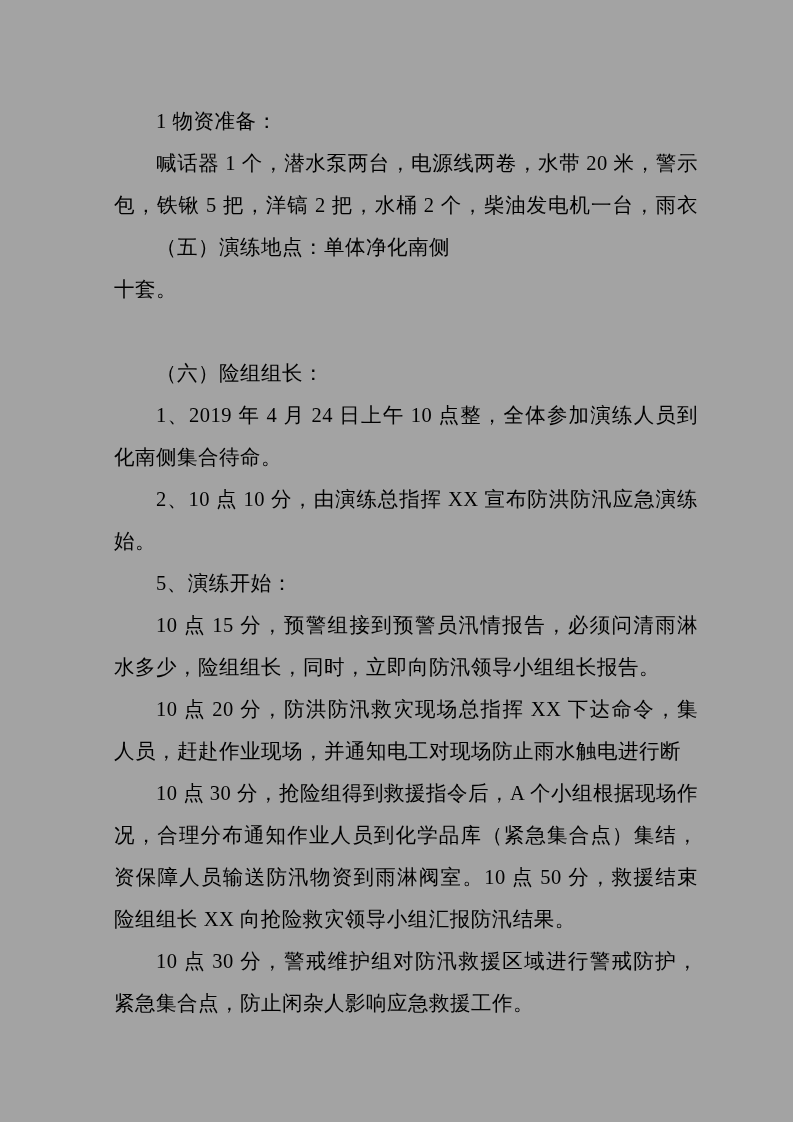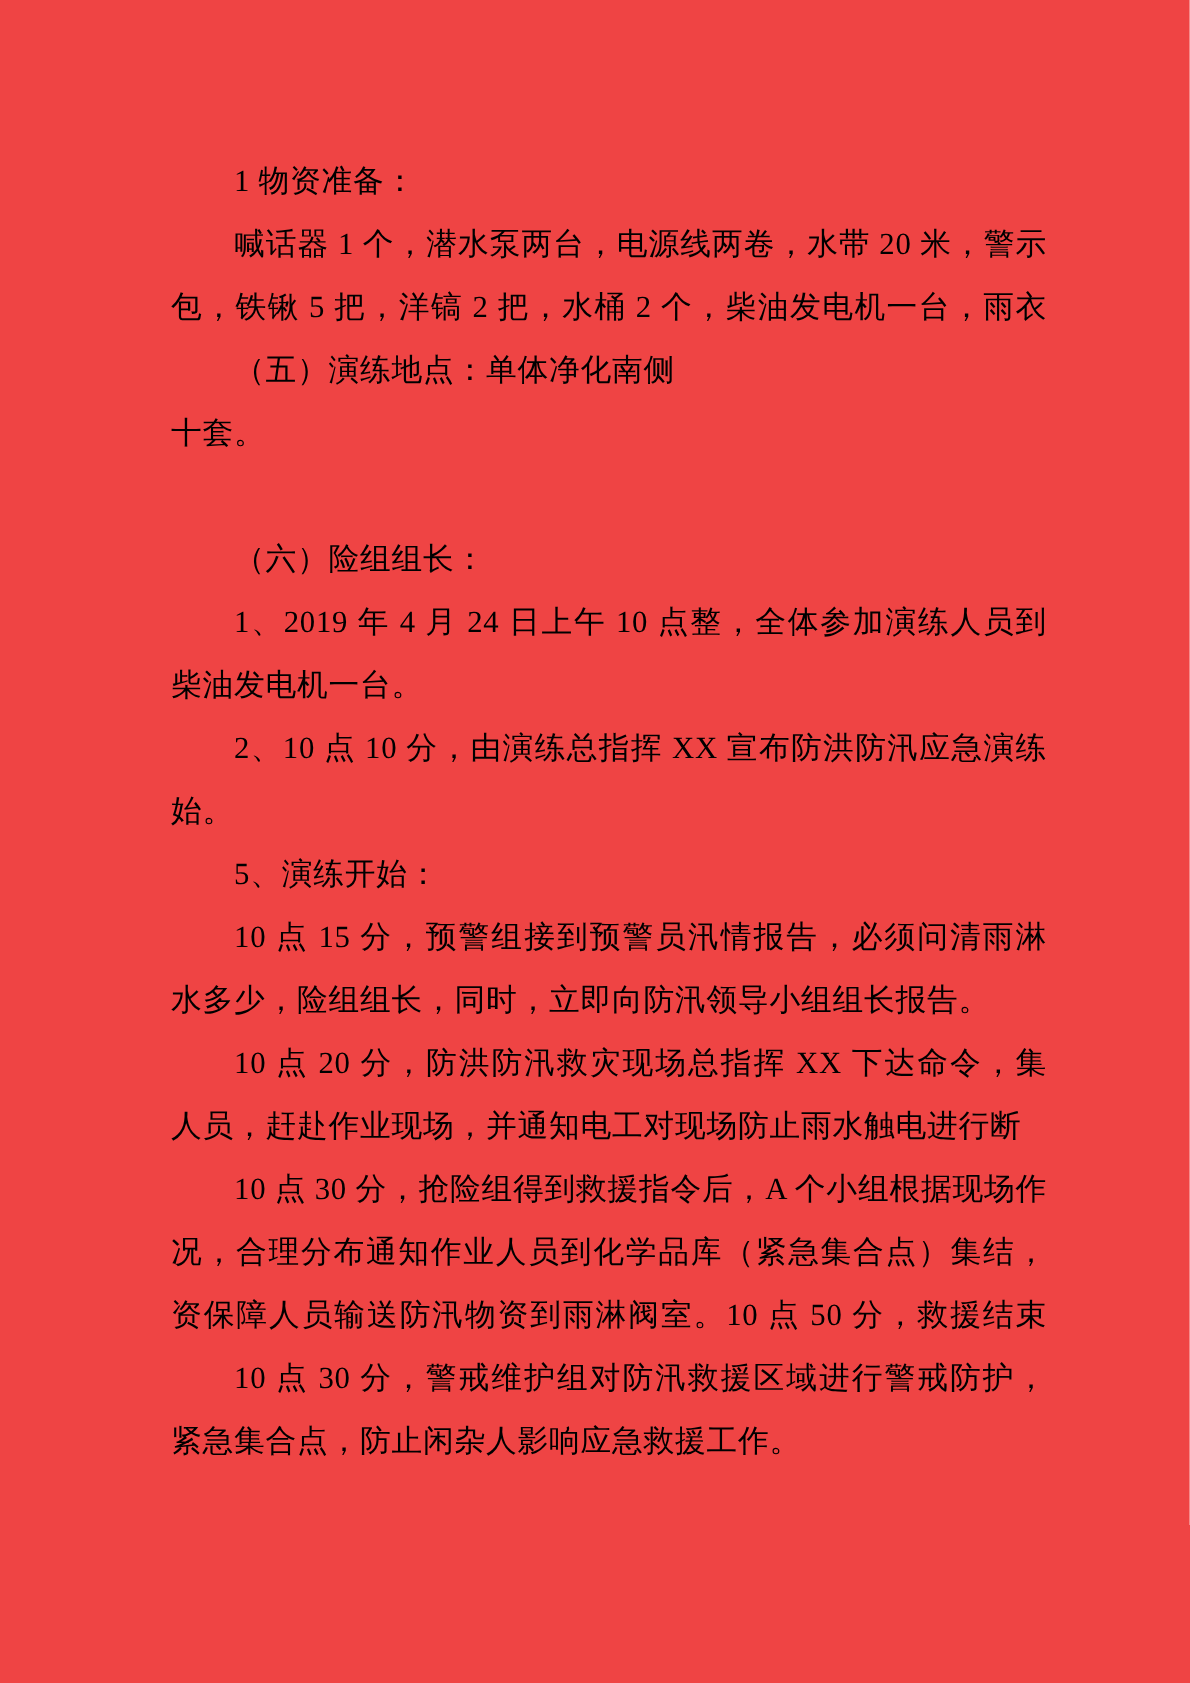--- a/index.html
+++ b/index.html
@@ -14,21 +14,21 @@
     overflow: hidden;
     font-family: "Liberation Serif", "DejaVu Serif", serif;
     color: #000000;
   }
   .page {
     position: absolute;
     left: 0;
     top: 0;
     width: 793px;
     height: 1122px;
-    background: #ef4444;
+    background: #a3a3a3;
   }
   .text-block {
     position: absolute;
     left: 114px;
     top: 100px;
     width: 584px;
   }
   .line {
     display: block;
     height: 42px;
@@ -53,27 +53,28 @@
 <div class="page">
   <div class="text-block" id="lines-container">
       <div class="line indent">1 物资准备：</div>
       <div class="line indent just">喊话器 1 个，潜水泵两台，电源线两卷，水带 20 米，警示带 2</div>
       <div class="line just">包，铁锹 5 把，洋镐 2 把，水桶 2 个，柴油发电机一台，雨衣雨鞋各</div>
       <div class="line indent">（五）演练地点：单体净化南侧</div>
       <div class="line">十套。</div>
       <div class="line"></div>
       <div class="line indent">（六）险组组长：</div>
       <div class="line indent just">1、2019 年 4 月 24 日上午 10 点整，全体参加演练人员到单体净</div>
-      <div class="line">柴油发电机一台。</div>
+      <div class="line">化南侧集合待命。</div>
       <div class="line indent just">2、10 点 10 分，由演练总指挥 XX 宣布防洪防汛应急演练活动开</div>
       <div class="line">始。</div>
       <div class="line indent">5、演练开始：</div>
       <div class="line indent just">10 点 15 分，预警组接到预警员汛情报告，必须问清雨淋阀室积</div>
       <div class="line">水多少，险组组长，同时，立即向防汛领导小组组长报告。</div>
       <div class="line indent just">10 点 20 分，防洪防汛救灾现场总指挥 XX 下达命令，集结救援</div>
       <div class="line">人员，赶赴作业现场，并通知电工对现场防止雨水触电进行断电。</div>
       <div class="line indent just">10 点 30 分，抢险组得到救援指令后，A 个小组根据现场作业情</div>
       <div class="line just">况，合理分布通知作业人员到化学品库（紧急集合点）集结，通知物</div>
       <div class="line just">资保障人员输送防汛物资到雨淋阀室。10 点 50 分，救援结束后，抢</div>
+      <div class="line">险组组长 XX 向抢险救灾领导小组汇报防汛结果。</div>
       <div class="line indent just">10 点 30 分，警戒维护组对防汛救援区域进行警戒防护，并安排</div>
       <div class="line">紧急集合点，防止闲杂人影响应急救援工作。</div>
     </div>
 </div>
 
 </body></html>

